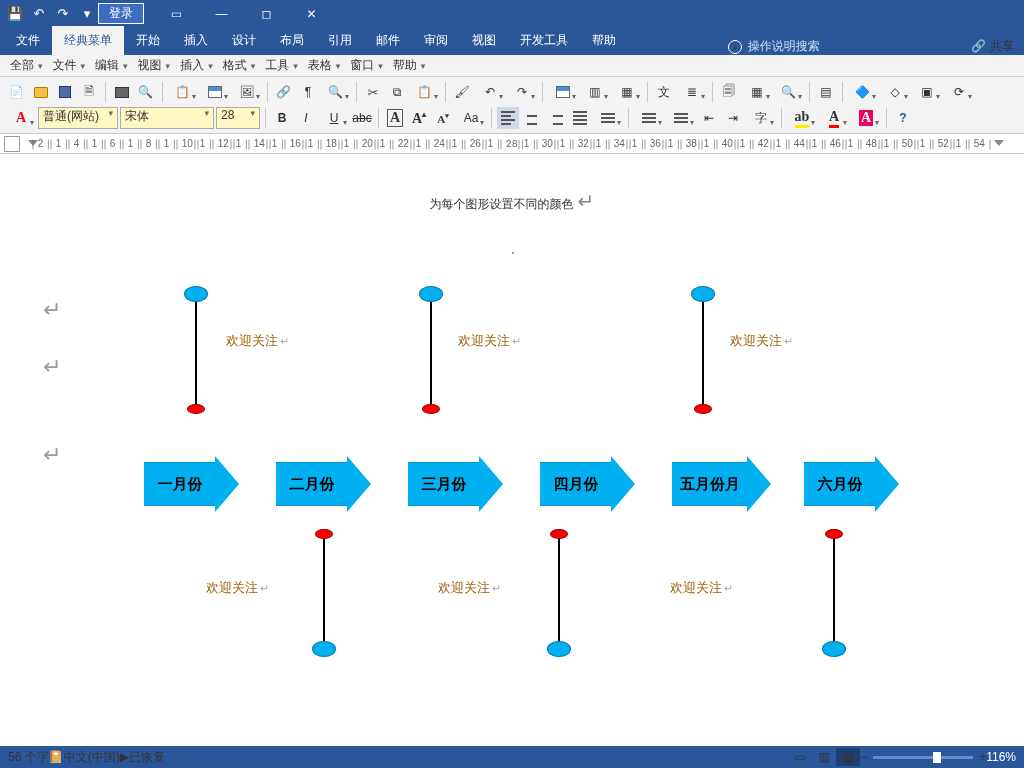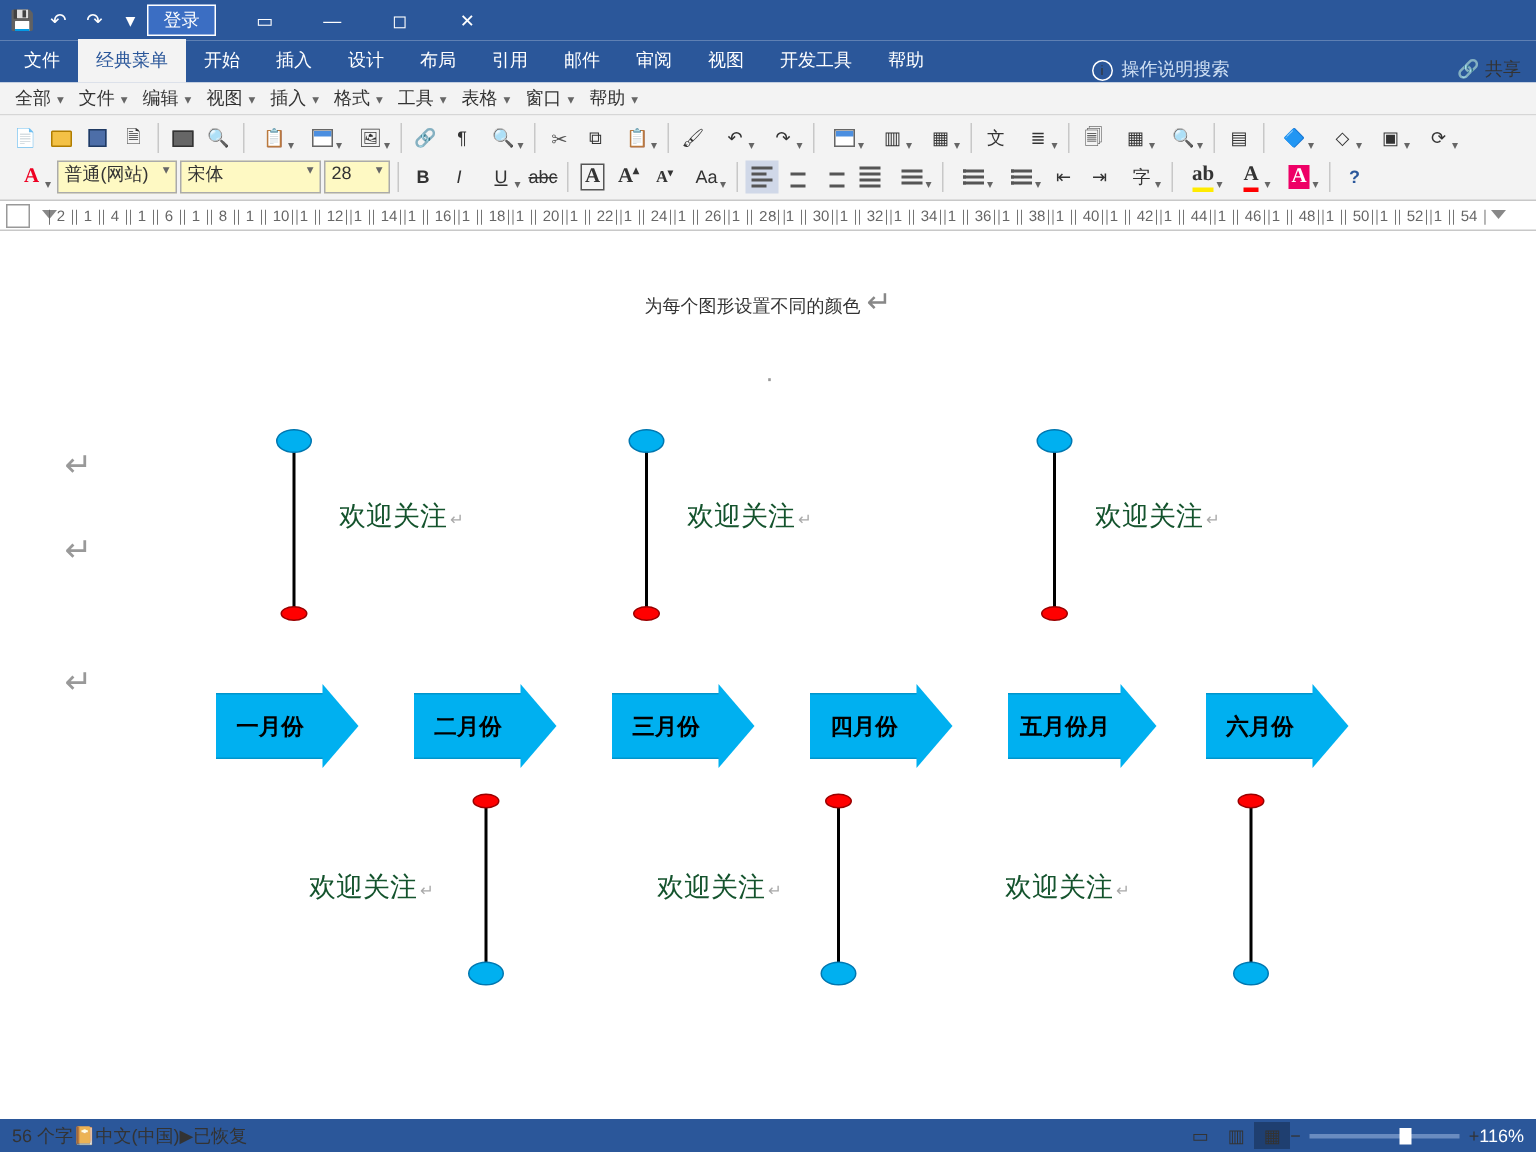--- a/index.html
+++ b/index.html
@@ -45,21 +45,21 @@
 .page{position:absolute;left:10px;right:10px;top:0;bottom:0}
 .doc-title{text-align:center;font-family:"SimSun",serif;font-size:32px;color:#000;font-weight:400;margin-top:25px}
 .doc-title .pm{color:#888;font-size:20px;margin-left:4px}
 .parmark{position:absolute;color:#999;font-size:18px}
 
 .pin{position:absolute;width:2px;background:#000}
 .pin .top{position:absolute;top:-8px;left:-11px;width:24px;height:16px;background:#00B0F0;border:1px solid #0077b0;border-radius:50%}
 .pin .bot{position:absolute;bottom:-5px;left:-8px;width:18px;height:10px;background:#ff0000;border:1px solid #990000;border-radius:50%}
 .pin.inv .top{top:auto;bottom:-8px}
 .pin.inv .bot{bottom:auto;top:-5px}
-.pinlbl{position:absolute;font-size:18px;color:#14532d;white-space:nowrap}
+.pinlbl{position:absolute;font-size:13px;color:#a16207;white-space:nowrap}
 .pinlbl::after{content:"↵";color:#aaa;font-size:11px;margin-left:2px}
 
 .arrow{position:absolute;height:44px;display:flex;align-items:center}
 .arrow .tail{width:0;height:0;border-top:22px solid transparent;border-bottom:22px solid transparent;border-left:14px solid #fff}
 .arrow .body{height:44px;background:#00B0F0;display:flex;align-items:center;justify-content:center;color:#000;font-size:15px;font-weight:bold;padding:0 8px;border-top:1px solid #0095cc;border-bottom:1px solid #0095cc;min-width:72px}
 .arrow .head{width:0;height:0;border-top:28px solid transparent;border-bottom:28px solid transparent;border-left:24px solid #00B0F0;margin-left:-1px}
 
 .status{height:22px;background:#2B579A;color:#fff;display:flex;align-items:center;padding:0 8px;font-size:12px;}
 .status .spc{flex:1}
 .status .vb{width:24px;height:18px;display:flex;align-items:center;justify-content:center;border:1px solid transparent}

